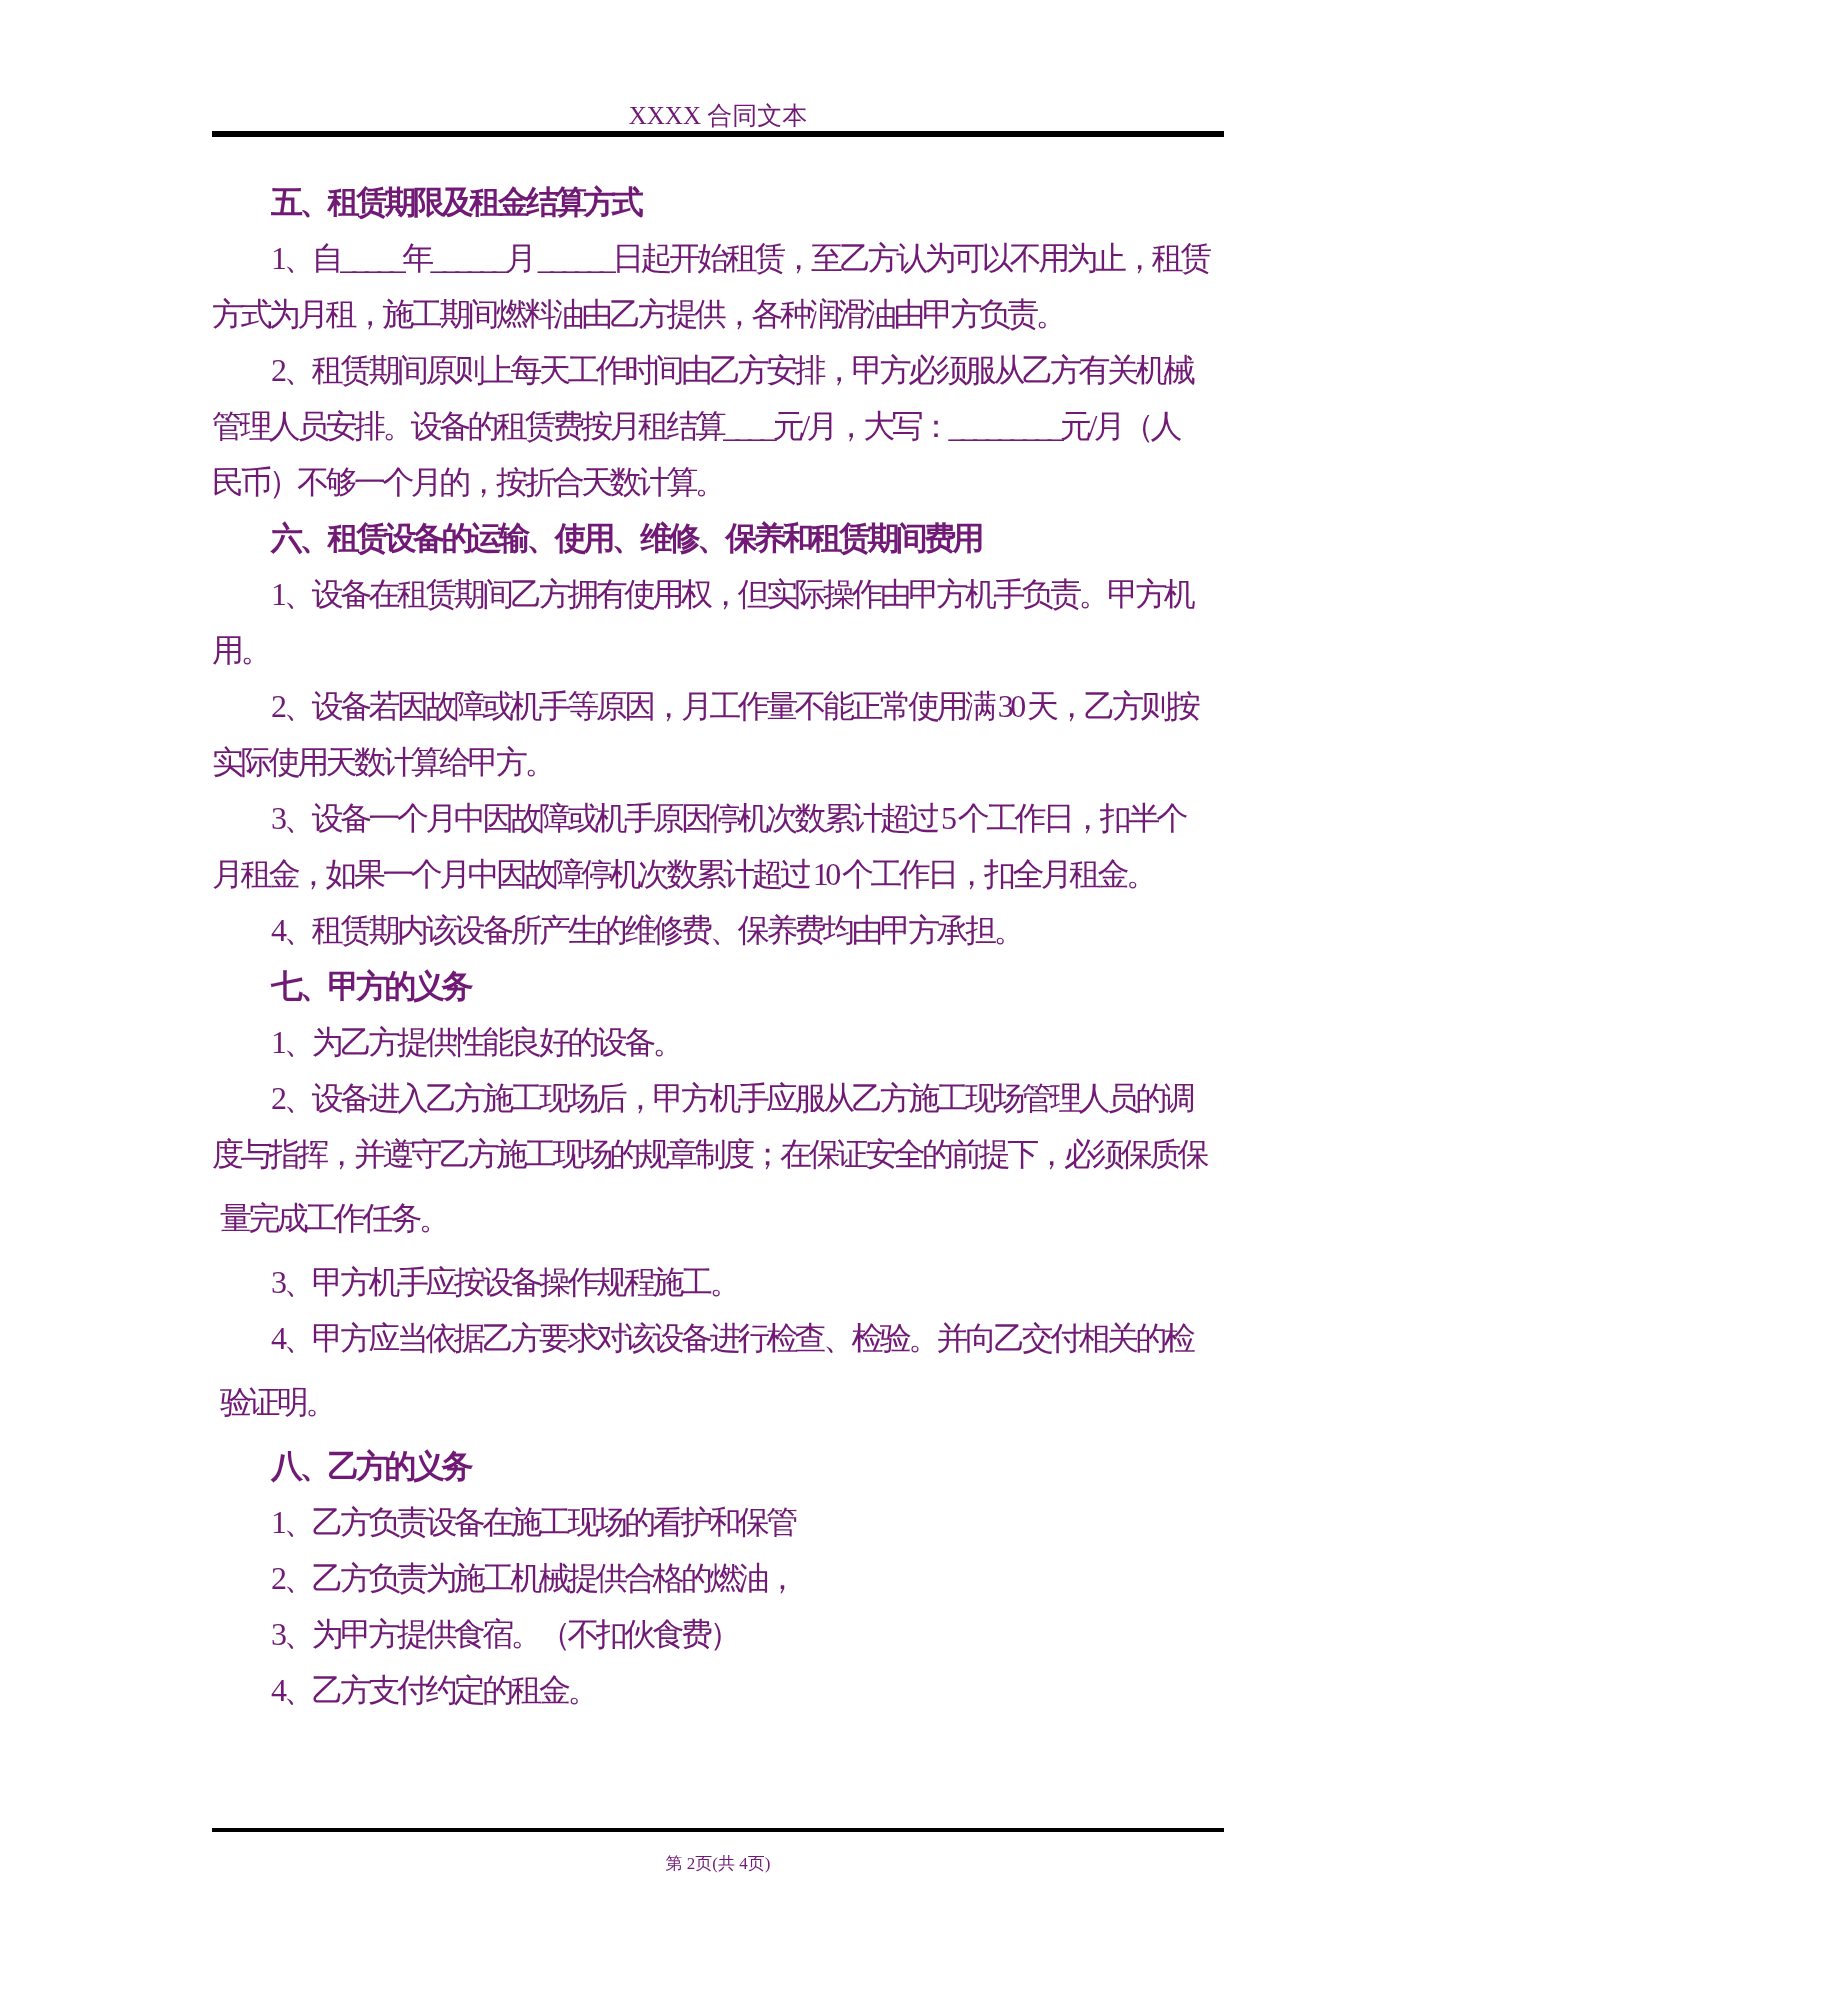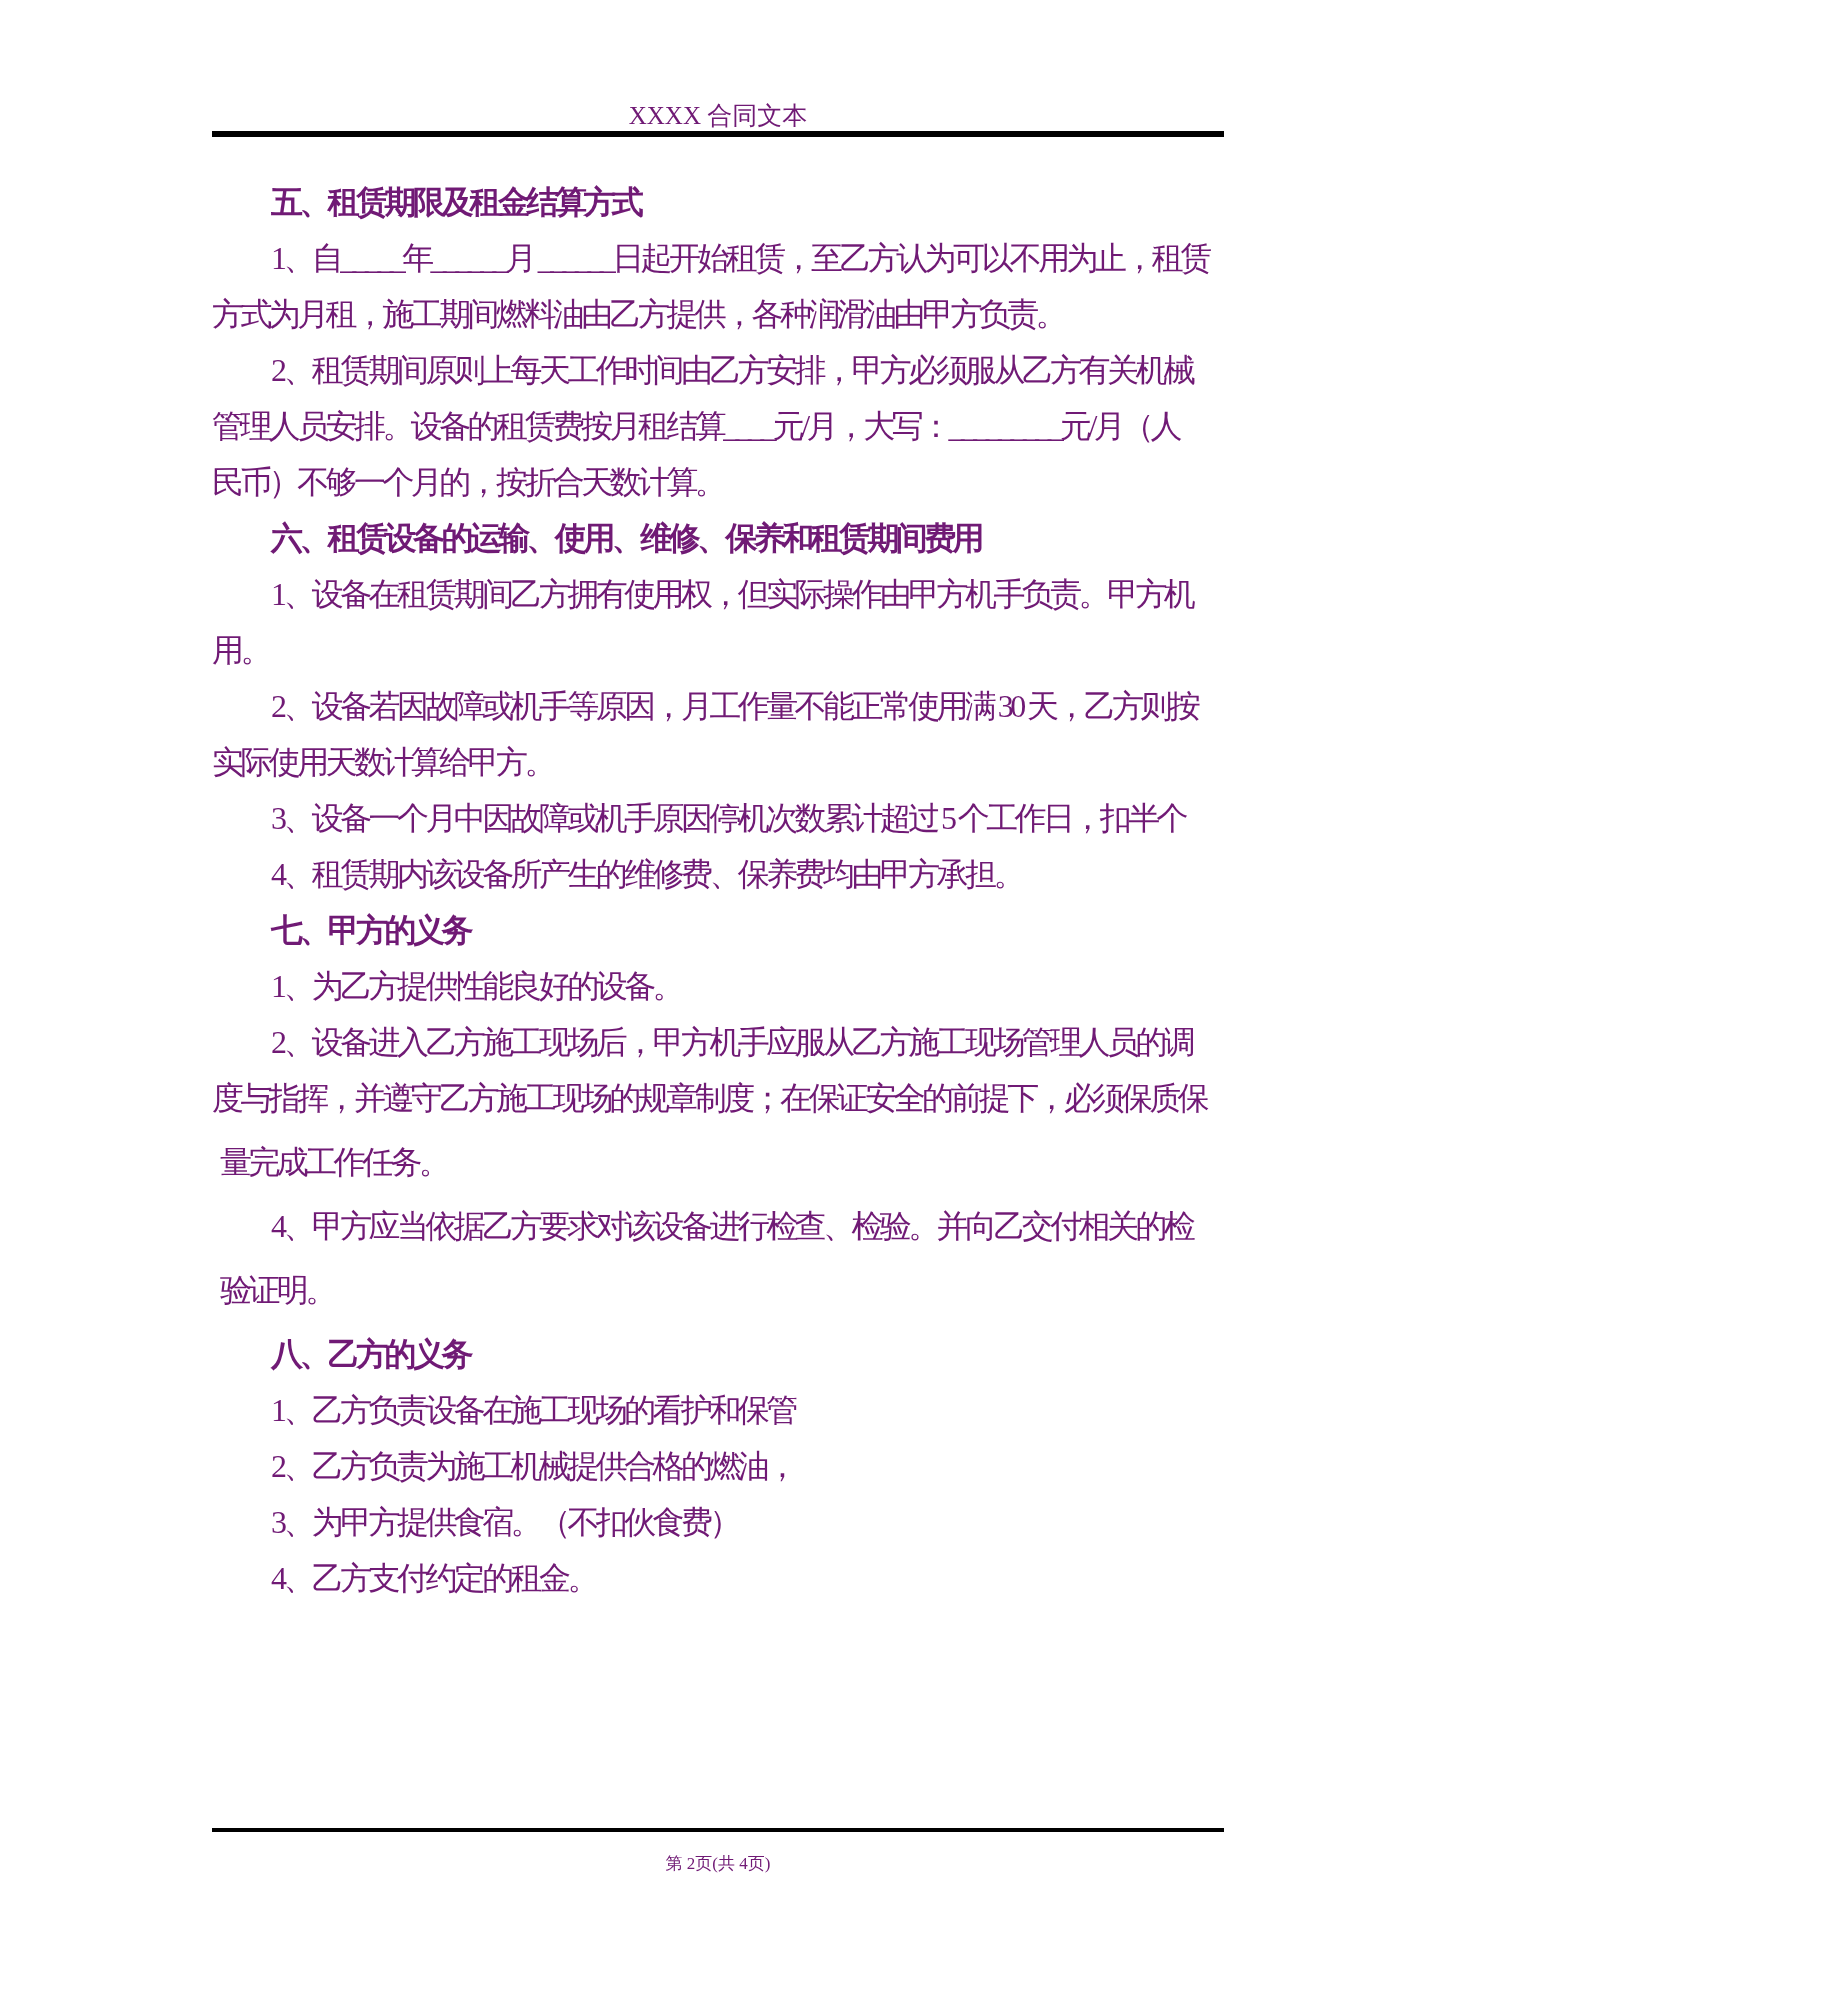--- a/index.html
+++ b/index.html
@@ -91,26 +91,28 @@
       <p class="line" style="margin: 0px;">方式为月租，施工期间燃料油由乙方提供，各种润滑油由甲方负责。</p>
       <p class="line indent" style="margin: 0px;">2、租赁期间原则上每天工作时间由乙方安排，甲方必须服从乙方有关机械</p>
       <p class="line" style="margin: 0px;">管理人员安排。设备的租赁费按月租结算____元/月，大写：_________元/月（人</p>
       <p class="line" style="margin: 0px;">民币）不够一个月的，按折合天数计算。</p>
       <p class="line indent heading" style="margin: 0px;">六、租赁设备的运输、使用、维修、保养和租赁期间费用</p>
       <p class="line indent" style="margin: 0px;">1、设备在租赁期间乙方拥有使用权，但实际操作由甲方机手负责。甲方机</p>
       <p class="line" style="margin: 0px;">用。</p>
       <p class="line indent" style="margin: 0px;">2、设备若因故障或机手等原因，月工作量不能正常使用满 30 天，乙方则按</p>
       <p class="line" style="margin: 0px;">实际使用天数计算给甲方。</p>
       <p class="line indent" style="margin: 0px;">3、设备一个月中因故障或机手原因停机次数累计超过 5 个工作日，扣半个</p>
+      <p class="line" style="margin: 0px;">月租金，如果一个月中因故障停机次数累计超过 10 个工作日，扣全月租金。</p>
       <p class="line indent" style="margin: 0px;">4、租赁期内该设备所产生的维修费、保养费均由甲方承担。</p>
       <p class="line indent heading" style="margin: 0px;">七、甲方的义务</p>
       <p class="line indent" style="margin: 0px;">1、为乙方提供性能良好的设备。</p>
       <p class="line indent" style="margin: 0px;">2、设备进入乙方施工现场后，甲方机手应服从乙方施工现场管理人员的调</p>
       <p class="line" style="margin: 0px;">度与指挥，并遵守乙方施工现场的规章制度；在保证安全的前提下，必须保质保</p>
       <p class="line" style="margin: 8px;">量完成工作任务。</p>
+      <p class="line indent" style="margin: 0px;">3、甲方机手应按设备操作规程施工。</p>
       <p class="line indent" style="margin: 0px;">4、甲方应当依据乙方要求对该设备进行检查、检验。并向乙交付相关的检</p>
       <p class="line" style="margin: 8px;">验证明。</p>
       <p class="line indent heading" style="margin: 0px;">八、乙方的义务</p>
       <p class="line indent" style="margin: 0px;">1、乙方负责设备在施工现场的看护和保管</p>
       <p class="line indent" style="margin: 0px;">2、乙方负责为施工机械提供合格的燃油，</p>
       <p class="line indent" style="margin: 0px;">3、为甲方提供食宿。（不扣伙食费）</p>
       <p class="line indent" style="margin: 0px;">4、乙方支付约定的租金。</p>
     </main>
 
   <div class="footer-rule"></div>

